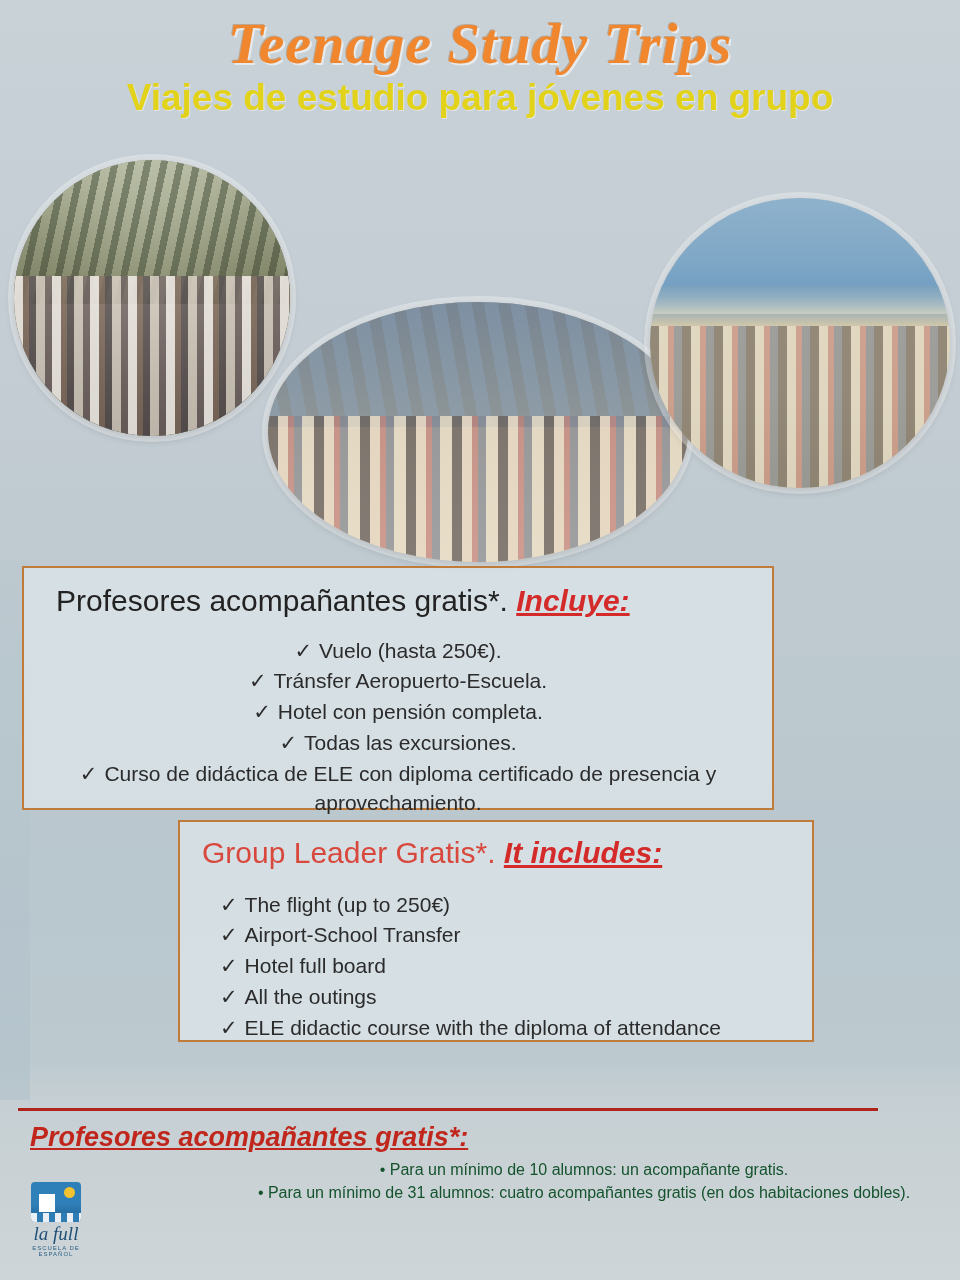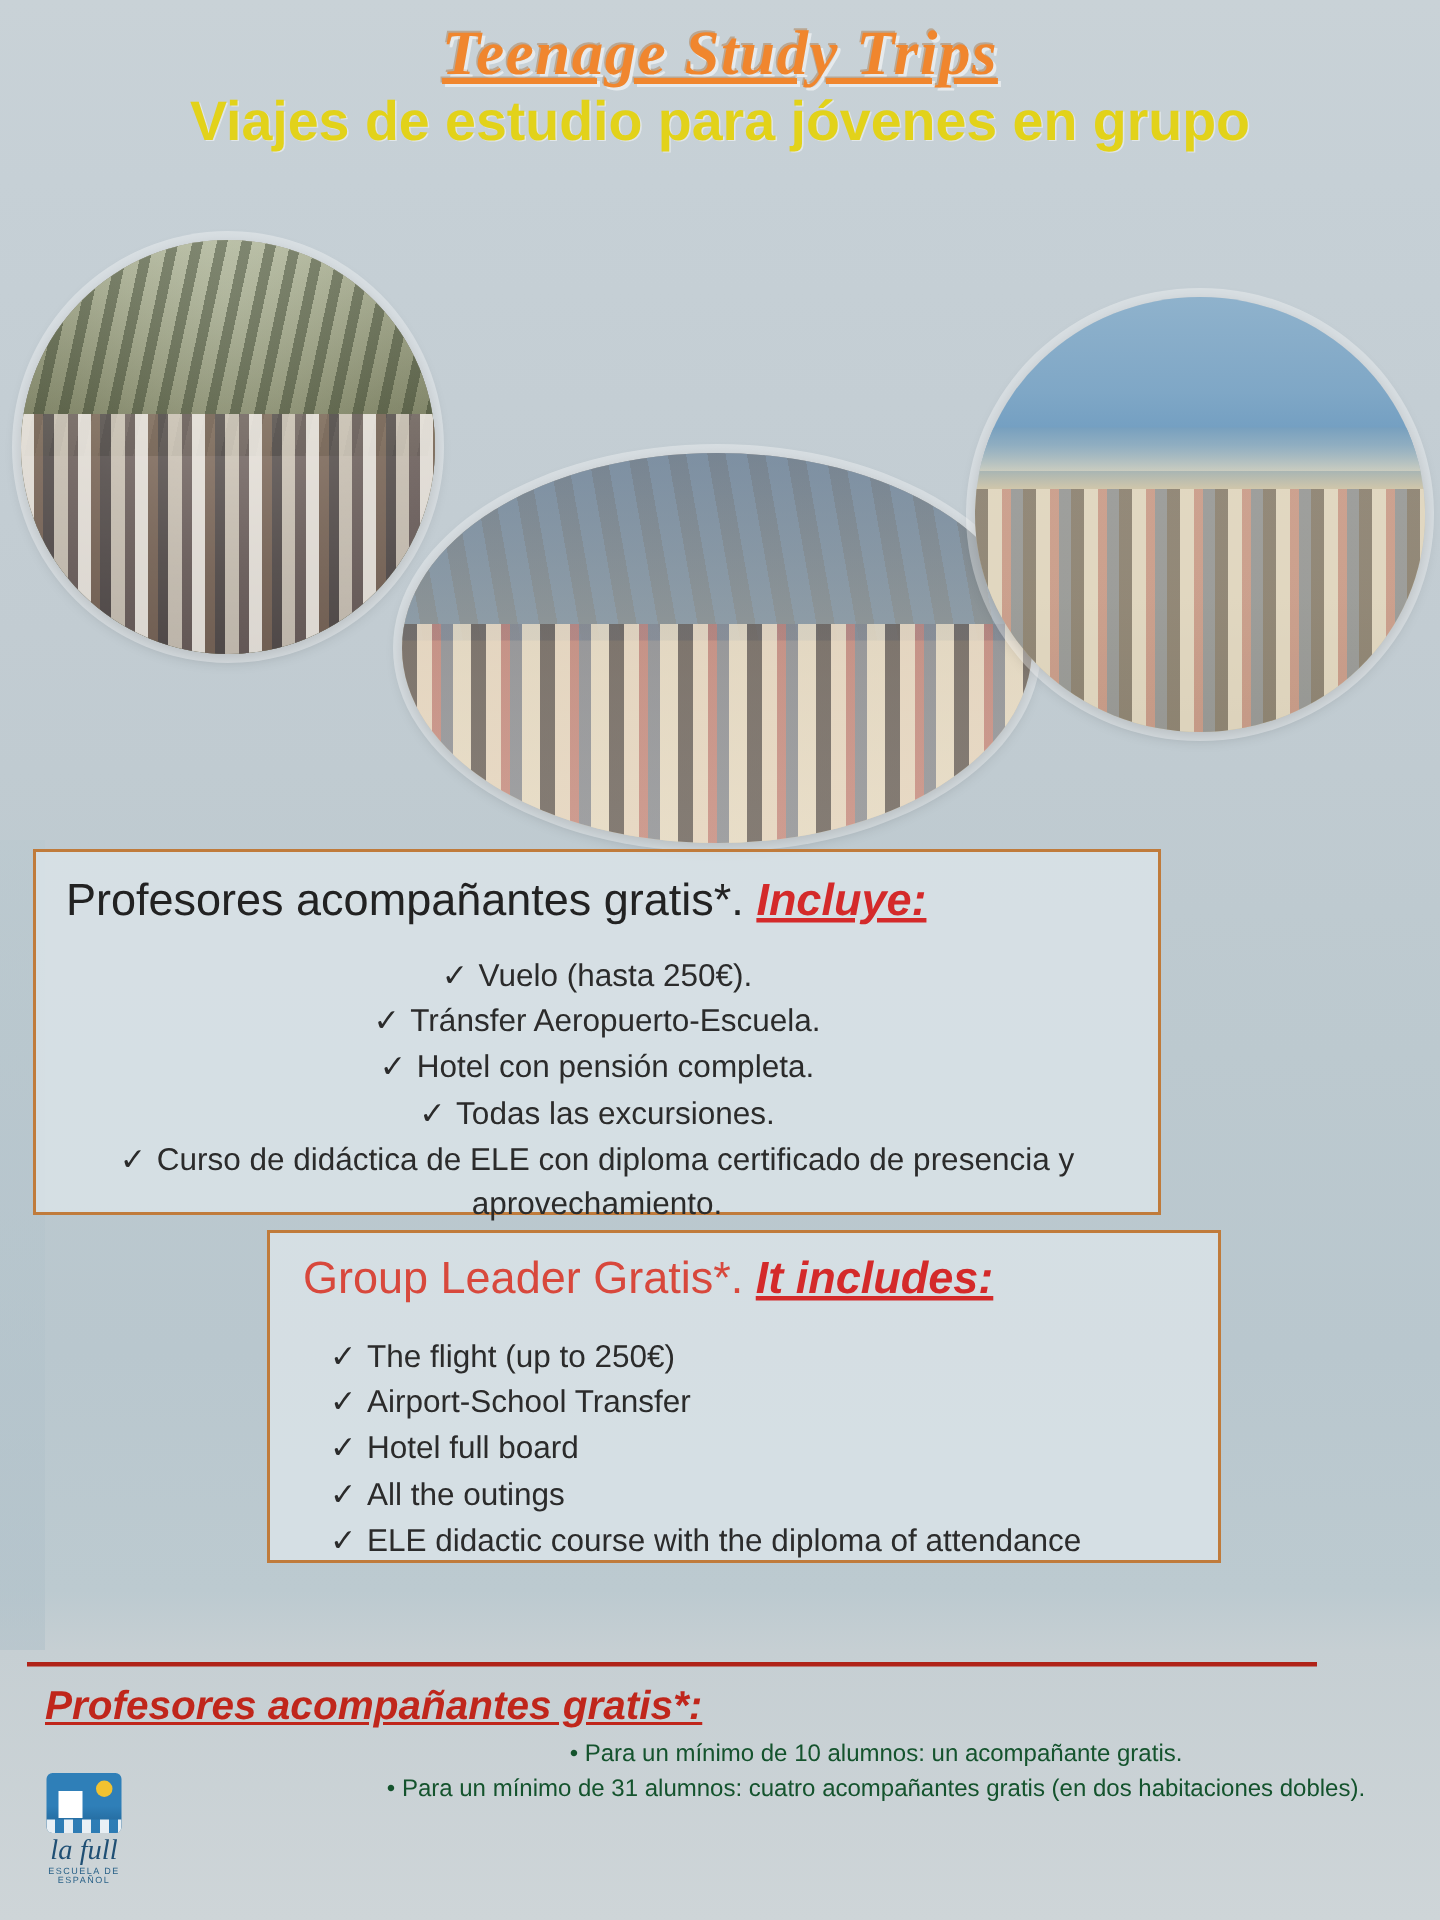--- a/index.html
+++ b/index.html
@@ -42,27 +42,26 @@
   .header {
     position: absolute;
     top: 0; left: 0; right: 0;
     text-align: center;
     padding-top: 14px;
   }
   .title-en {
     font-family: "Liberation Serif", serif;
     font-weight: bold;
     font-style: italic;
-    font-size: 42px;
+    font-size: 58px;
     color: #f0862e;
     letter-spacing: 1px;
     text-shadow: 2px 2px 0 rgba(255,255,255,.55), -1px -1px 0 rgba(160,90,20,.35);
     line-height: 1.05;
     margin: 0;
-    text-decoration: underline;
   }
   .title-es {
     font-family: "Liberation Sans", sans-serif;
     font-size: 37px;
     color: #e2d21a;
     text-shadow: 1px 1px 0 rgba(255,255,255,.45);
     margin: 4px 0 0 0;
     line-height: 1.05;
   }
 
@@ -153,21 +152,21 @@
       linear-gradient(180deg, rgba(215,205,180,.5), rgba(200,190,162,.85));
   }
 
   
   .box {
     position: absolute;
     background: rgba(223,232,236,.72);
     border: 2px solid #c07b3b;
     box-sizing: border-box;
   }
-  .box-es { left: 22px;  top: 566px; width: 752px; height: 244px; padding: 16px 20px; }
+  .box-es { left: 22px;  top: 566px; width: 752px; height: 244px; padding: 16px 32px; }
   .box-en { left: 178px; top: 820px; width: 636px; height: 222px; padding: 14px 20px 14px 22px; }
 
   .box-heading {
     font-size: 30px;
     line-height: 1.15;
     margin: 0 0 6px 0;
     color: #222;
     font-weight: normal;
   }
   .box-heading .accent {

